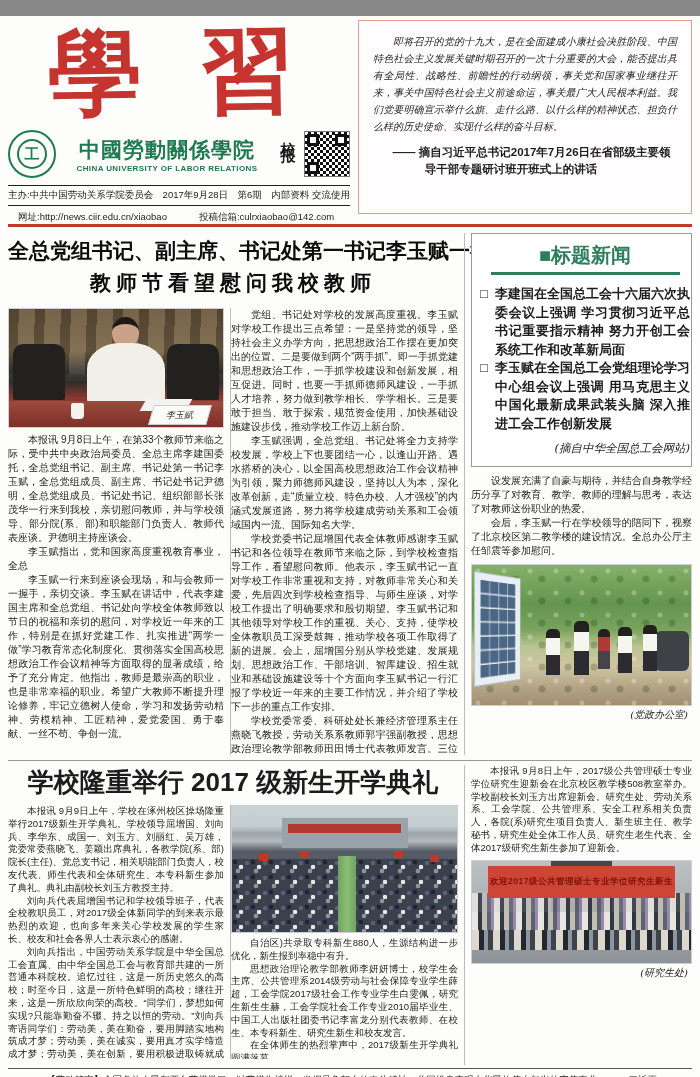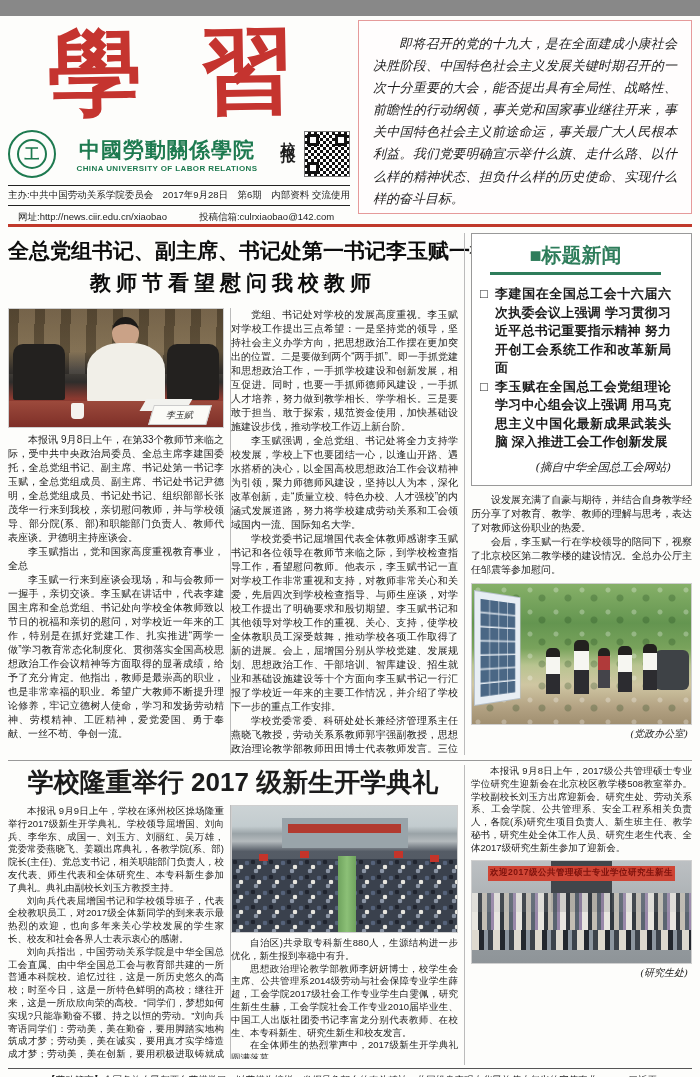--- a/index.html
+++ b/index.html
@@ -30,21 +30,21 @@
   .qr .finder { position:absolute; width:12px; height:12px; border:3px solid #111; background:#fff; }
   .qr .tl { top:2px; left:2px; } .qr .tr { top:2px; right:2px; } .qr .bl { bottom:2px; left:2px; }
   .info-row { border-top:1px solid #222; border-bottom:1px solid #222; margin-top:5px;
               padding:3px 0; font-size:9.5px; display:flex; gap:6px; white-space:nowrap;
               justify-content:space-between; overflow:hidden; }
   .contact-row { padding:5px 0 0 10px; font-size:9.5px; display:flex; gap:32px; white-space:nowrap; overflow:hidden; }
 
   .quote-box { flex:1; margin-left:8px; border:1px solid #e59a9a; padding:12px 14px 6px 14px;
                height:194px; overflow:hidden; background:#fffdfd; }
   .quote-text { font-family:Liberation Serif, serif; font-style:italic;
-                font-size:13px; line-height:1.7; text-indent:2em; text-align:justify; }
+                font-size:10px; line-height:1.7; text-indent:2em; text-align:justify; }
   .quote-attr { font-weight:bold; font-size:11.5px; line-height:1.5; margin-top:9px;
                 padding-left:4.5em; text-indent:-2.8em; }
 
   .red-rule { height:3px; background:#c0392b; margin:2px 8px 0 8px; }
 
   
   .body-p { font-size:10px; line-height:14px; text-align:justify; text-indent:2em; }
   .sm .body-p { font-size:9.5px; line-height:12.8px; }
   .caption { text-align:right; font-size:10px; font-style:italic;
              font-family:"DejaVu Serif","Liberation Serif",serif; margin:2px 4px 0 0; }
@@ -54,21 +54,21 @@
   .top-left { width:456px; flex:none; padding-right:6px; }
   .main-headline { text-align:center; font-weight:900; color:#0d0d0d; margin:2px 0 9px 0; }
   .main-headline .hl1 { display:block; font-size:21px; line-height:32px; white-space:nowrap; }
   .main-headline .hl2 { display:block; font-size:21px; line-height:32px; letter-spacing:5px; }
   .top-cols { display:flex; height:450px; overflow:hidden; }
   .colA { width:222px; flex:none; padding-right:6px; }
   .colB { width:228px; flex:none; border-left:1px solid #bbb; }
   .top-right { width:228px; flex:none; border-left:1px solid #bbb; padding-left:6px; overflow:hidden; }
 
   
-  .news-box { border:1px solid #999; padding:9px 20px 10px 8px; margin-bottom:7px; background:#fff; }
+  .news-box { border:1px solid #999; padding:9px 1px 10px 8px; margin-bottom:7px; background:#fff; }
   .news-title { text-align:center; color:#2e7d5b; font-weight:900; font-size:20px; line-height:24px; }
   .news-underline { height:3px; background:#2e7d5b; width:90%; margin:5px auto 10px auto; }
   .news-item { display:flex; font-weight:bold; font-size:13px; line-height:18.5px; }
   .news-item .marker { flex:none; width:15px; }
   .news-item .txt { flex:1; text-align:justify; }
   .news-source { text-align:right; font-size:11.5px; margin-top:8px;
                  font-family:"DejaVu Serif","Liberation Serif",serif; font-style:italic; }
 
   
   .photo { position:relative; overflow:hidden; border:1px solid #cfcfcf; }
@@ -122,21 +122,21 @@
     background-size:18px 15px; }
   .photo-stadium .field { position:absolute; left:47%; width:8%; top:40%; bottom:0;
     background:linear-gradient(90deg,#6fa35e,#8cc077,#6fa35e); }
   .photo-stadium .flag { position:absolute; width:9px; height:7px; background:#c4342a; }
   .photo-stadium .f1 { left:12%; top:38%; } .photo-stadium .f2 { left:30%; top:36%; }
   .photo-stadium .f3 { right:24%; top:36%; } .photo-stadium .f4 { right:8%; top:39%; }
 
   .photo-group { width:100%; height:104px; margin-top:5px;
     background:linear-gradient(180deg,#bcc0c3 0%,#aeb3b6 34%,#999fa3 60%,#8e9498 100%); }
   .photo-group .door { position:absolute; left:36%; right:36%; top:0; height:50%; background:#41464b; }
-  .photo-group .banner { position:absolute; left:16px; right:16px; top:5px; height:15px; background:#cf4535;
+  .photo-group .banner { position:absolute; left:16px; right:16px; top:5px; height:32px; background:#cf4535;
     color:#7e120c; font-weight:bold; font-size:8.5px; display:flex; align-items:center; justify-content:center;
     white-space:nowrap; overflow:hidden; letter-spacing:.5px; }
   .photo-group .row { position:absolute; left:0; right:0; height:20px;
     background-image:repeating-linear-gradient(90deg,#e8e6e0 0 6px,#32383f 6px 10px,#c3beb4 10px 15px,#5a6470 15px 19px,#98a 19px 22px); }
   .photo-group .r1 { top:32%; opacity:.85; } .photo-group .r2 { top:50%; }
   .photo-group .r3 { top:68%; background-image:repeating-linear-gradient(90deg,#ddd8ce 0 7px,#23272e 7px 12px,#8d96a0 12px 16px,#3d434b 16px 21px); }
 
   
   .section-divider { height:1px; background:#999; margin:5px 8px 4px 8px; }
   .bottom-section { display:flex; margin:0 8px; height:300px; overflow:hidden; }

